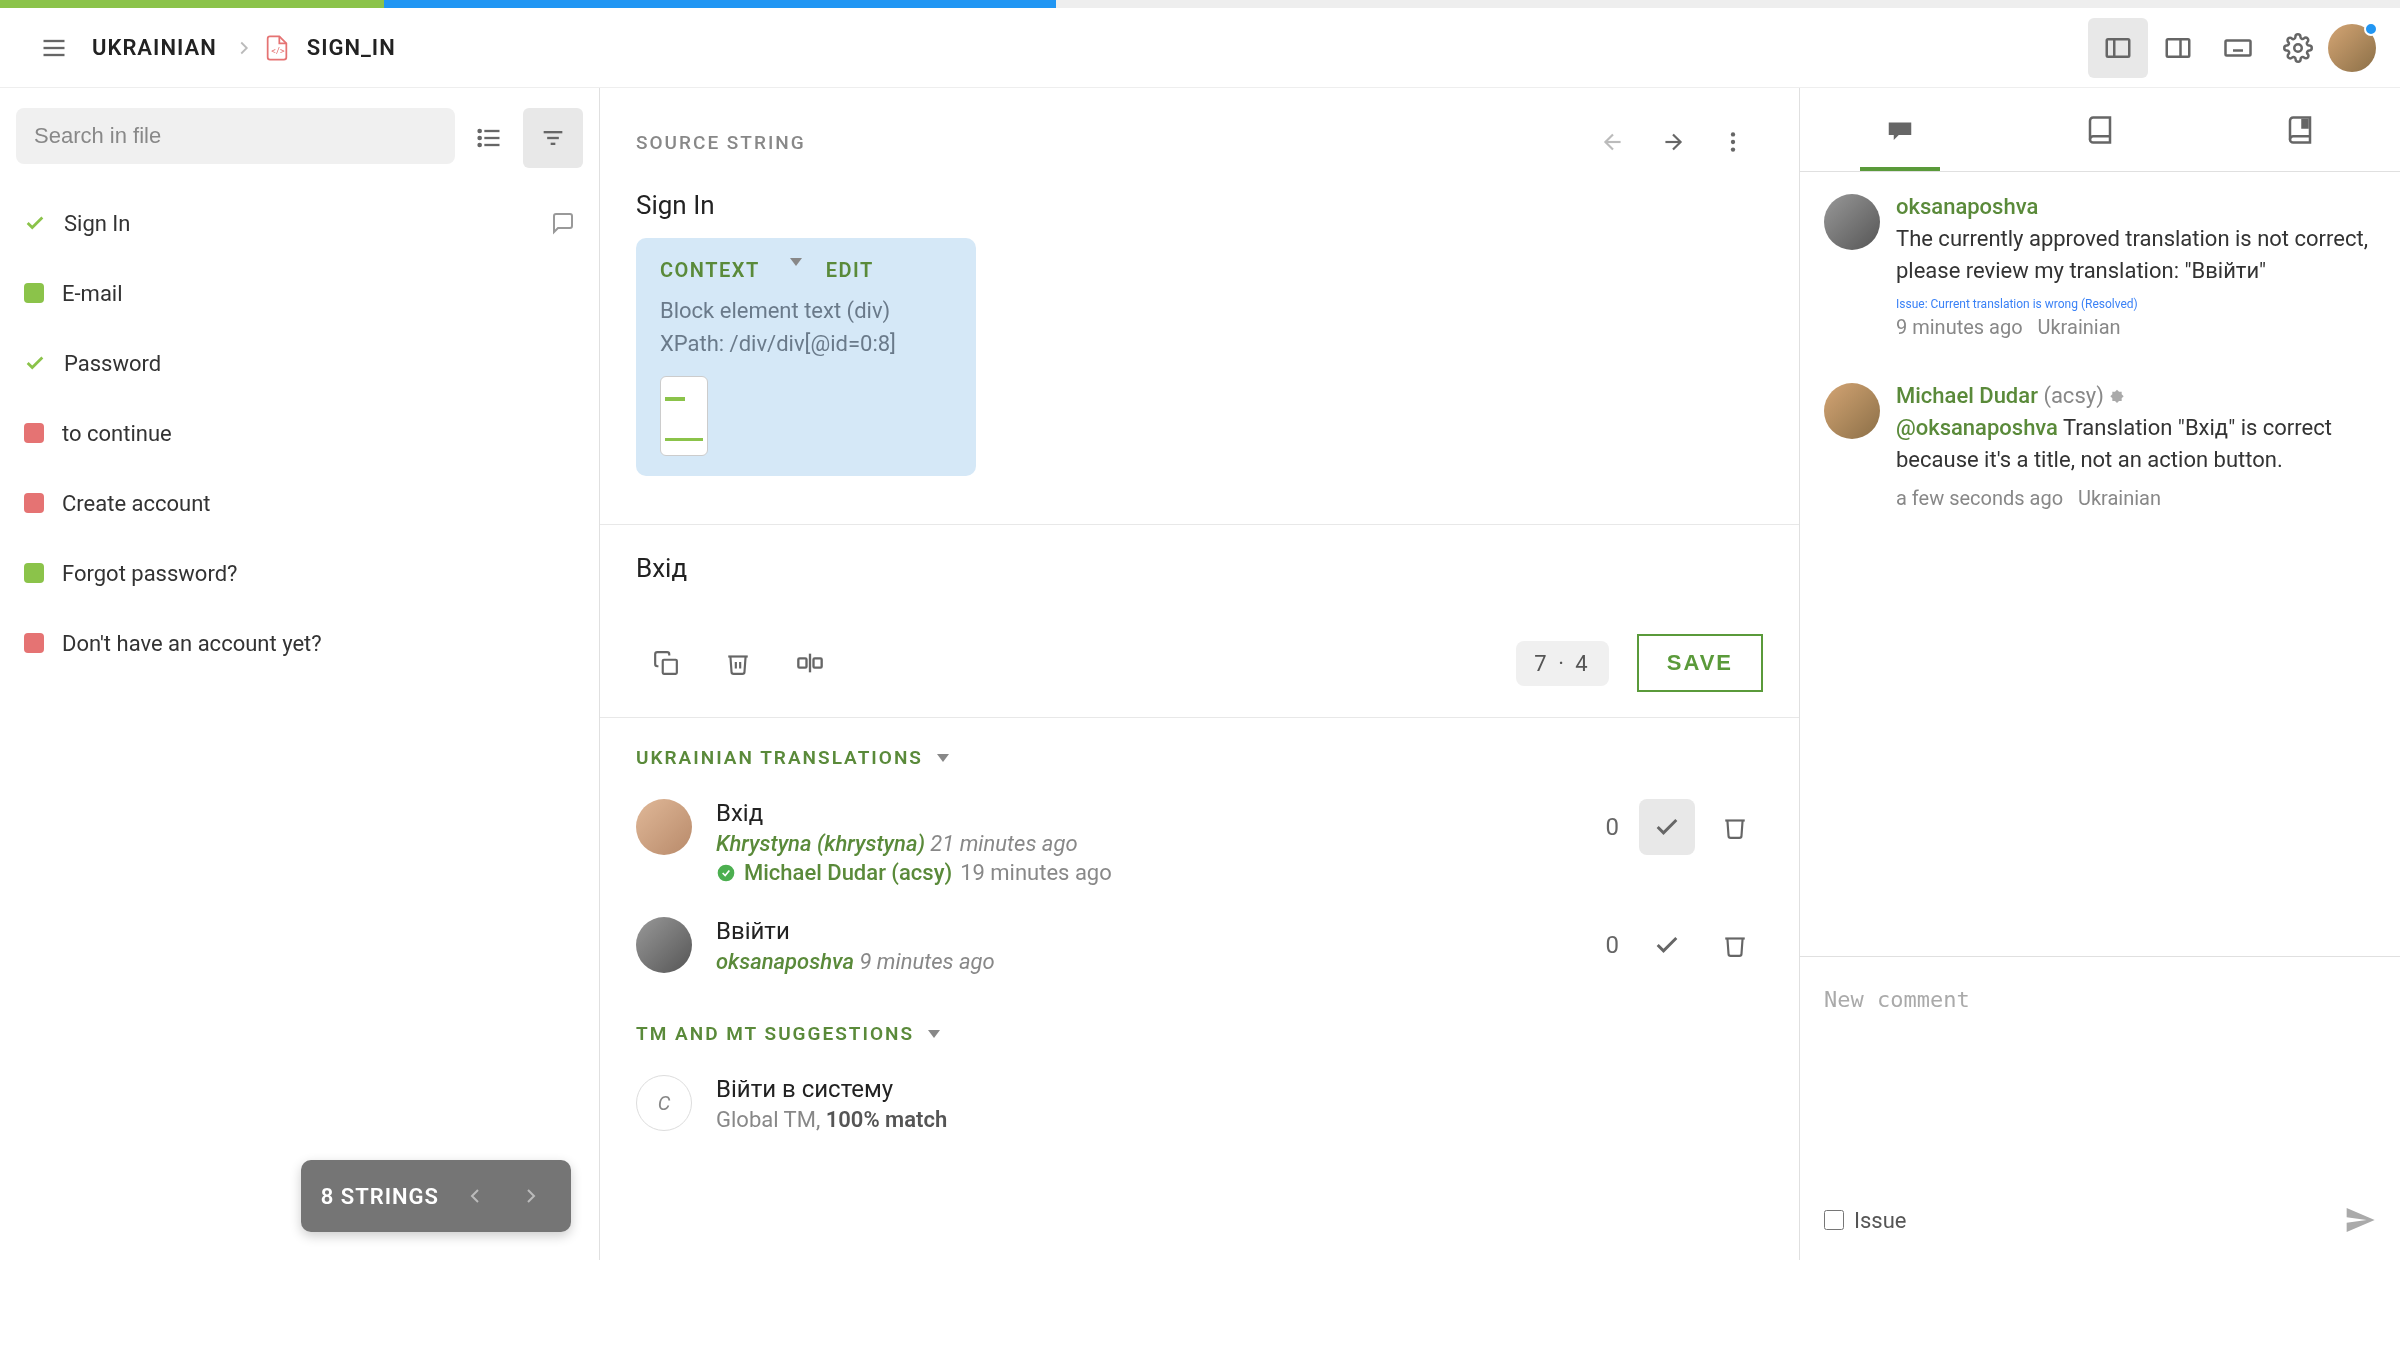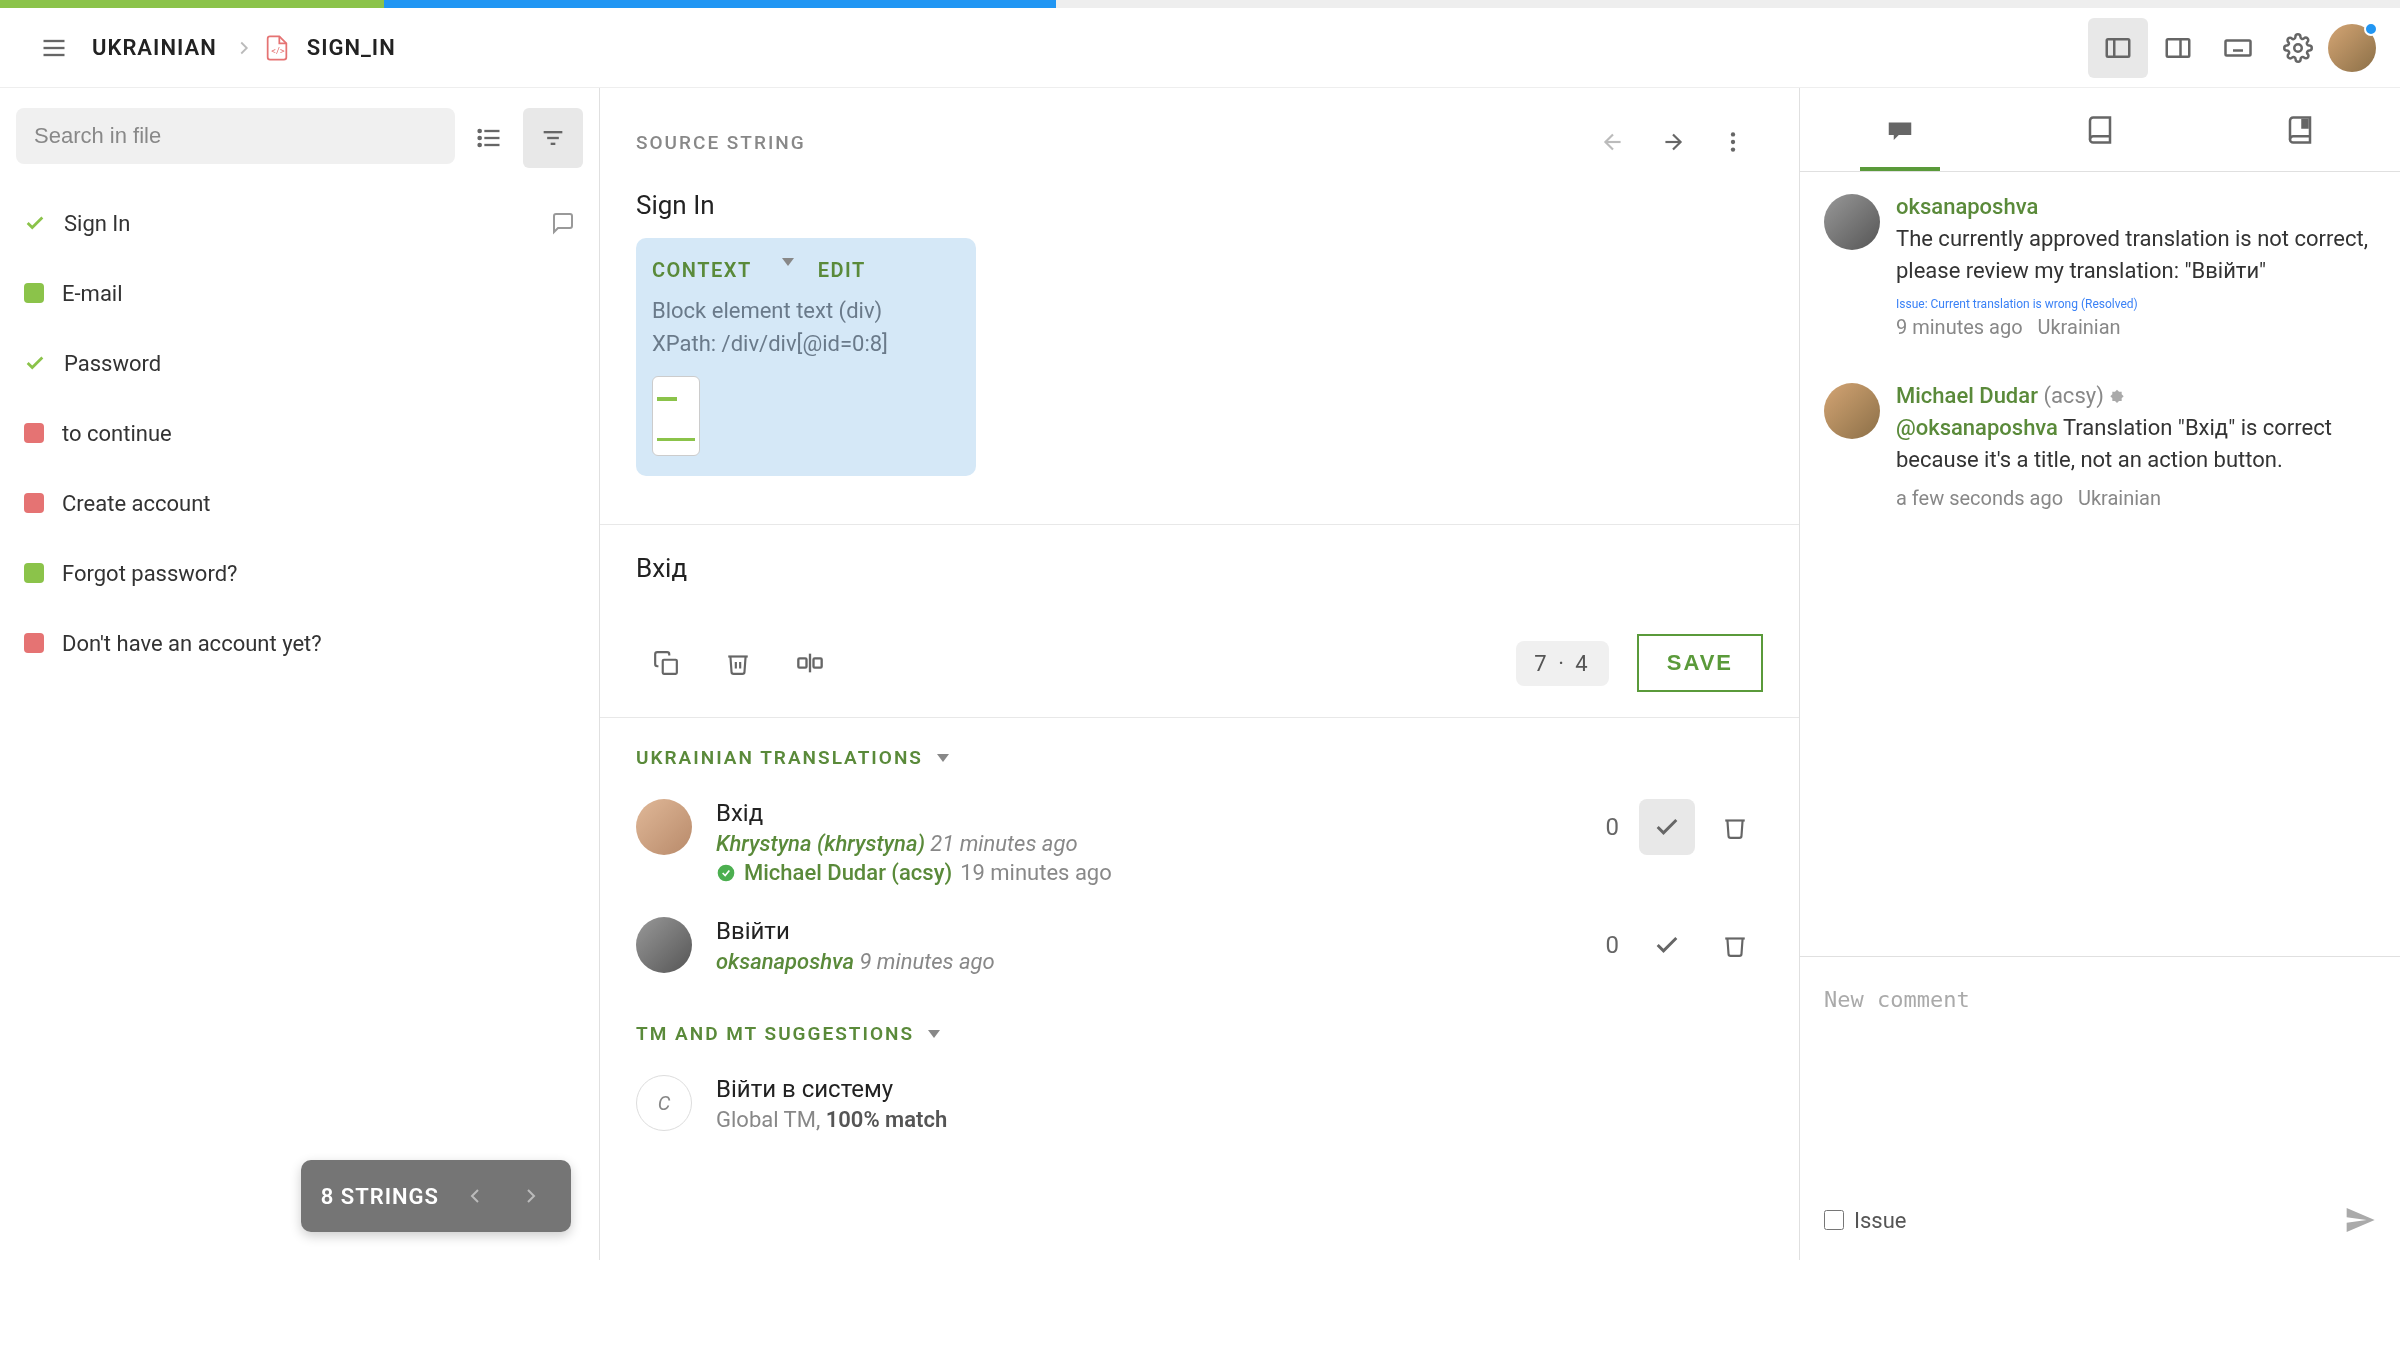--- a/index.html
+++ b/index.html
@@ -43,21 +43,21 @@
 .status-check { color: #8bc34a; width: 22px; display: flex; justify-content: center; }
 .string-label { font-size: 22px; color: #333; }
 .comment-ic { margin-left: auto; color: #999; }
 .strings-pill { position: absolute; bottom: 28px; right: 28px; background: #757575; color: #fff; display: flex; align-items: center; padding: 0 20px; height: 72px; border-radius: 10px; gap: 16px; box-shadow: 0 4px 12px rgba(0,0,0,0.2); }
 .strings-pill .count { font-size: 22px; font-weight: 600; letter-spacing: 1px; }
 .strings-pill .nav { color: #bbb; padding: 8px; }
 
 
 .src-head { display: flex; align-items: center; padding: 24px 36px 0; }
 .src-label { font-size: 19px; letter-spacing: 2px; color: #888; font-weight: 500; }
-.context-box { margin: 0 36px 24px; background: #d5e8f7; border-radius: 10px; padding: 20px 16px; width: fit-content; min-width: 340px; }
+.context-box { margin: 0 36px 24px; background: #d5e8f7; border-radius: 10px; padding: 20px 24px; width: fit-content; min-width: 340px; }
 .context-row { font-size: 20px; font-weight: 600; letter-spacing: 1.5px; color: #5a8a3a; display: flex; gap: 24px; }
 .context-row .edit { color: #5a8a3a; }
 .context-txt { font-size: 22px; color: #6a7a8a; margin-top: 12px; line-height: 1.5; }
 .context-img { width: 48px; height: 80px; background: #fff; border: 1px solid #ccc; border-radius: 6px; margin-top: 16px; position: relative; }
 .context-img::before { content: ''; position: absolute; top: 20px; left: 4px; width: 20px; height: 4px; background: #8bc34a; }
 .context-img::after { content: ''; position: absolute; bottom: 14px; left: 4px; right: 4px; height: 3px; background: #8bc34a; }
 .src-text-wrap { padding: 18px 36px 24px; border-bottom: 1px solid #e8e8e8; }
 .src-string-line { font-size: 26px; color: #222; }
 .translation-area { padding: 28px 36px 24px; font-size: 26px; color: #222; min-height: 100px; }
 .action-row { display: flex; align-items: center; padding: 8px 36px 24px; gap: 12px; border-bottom: 1px solid #e8e8e8; }

